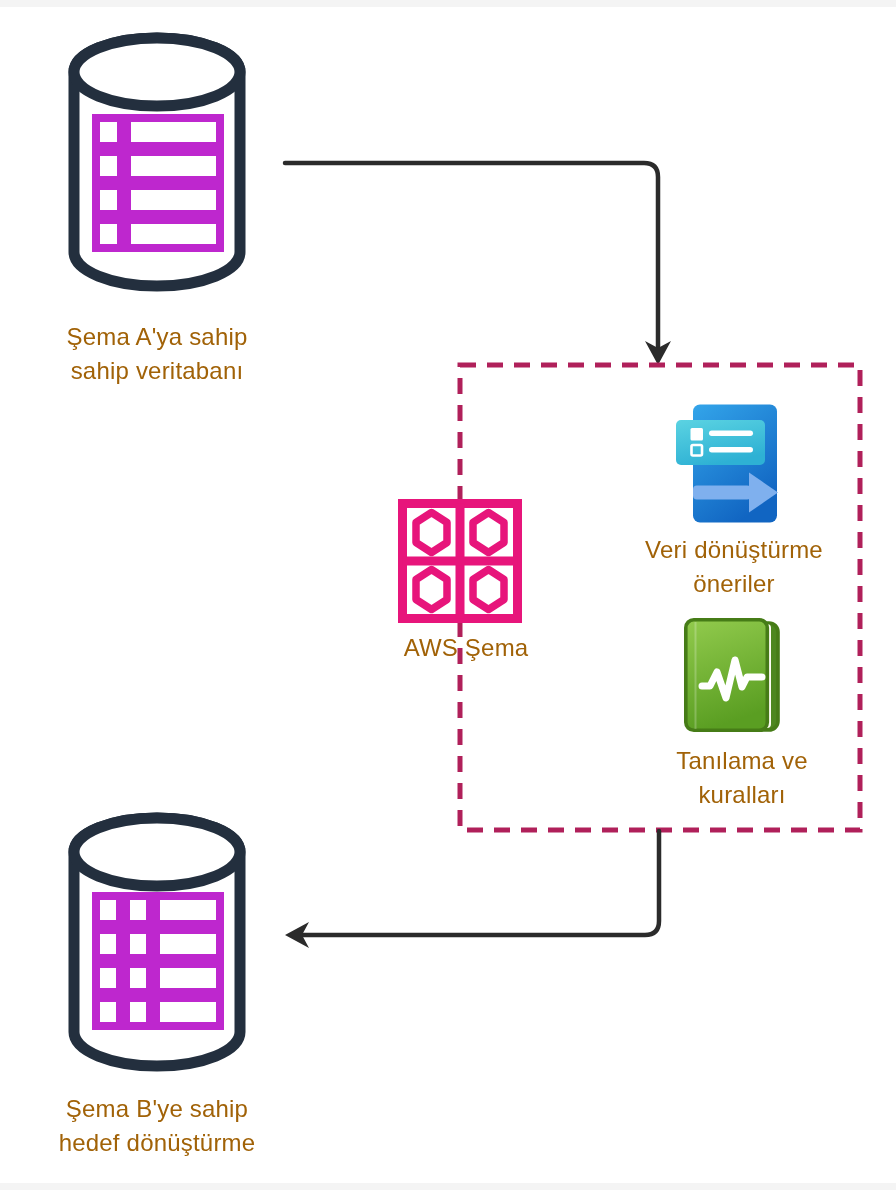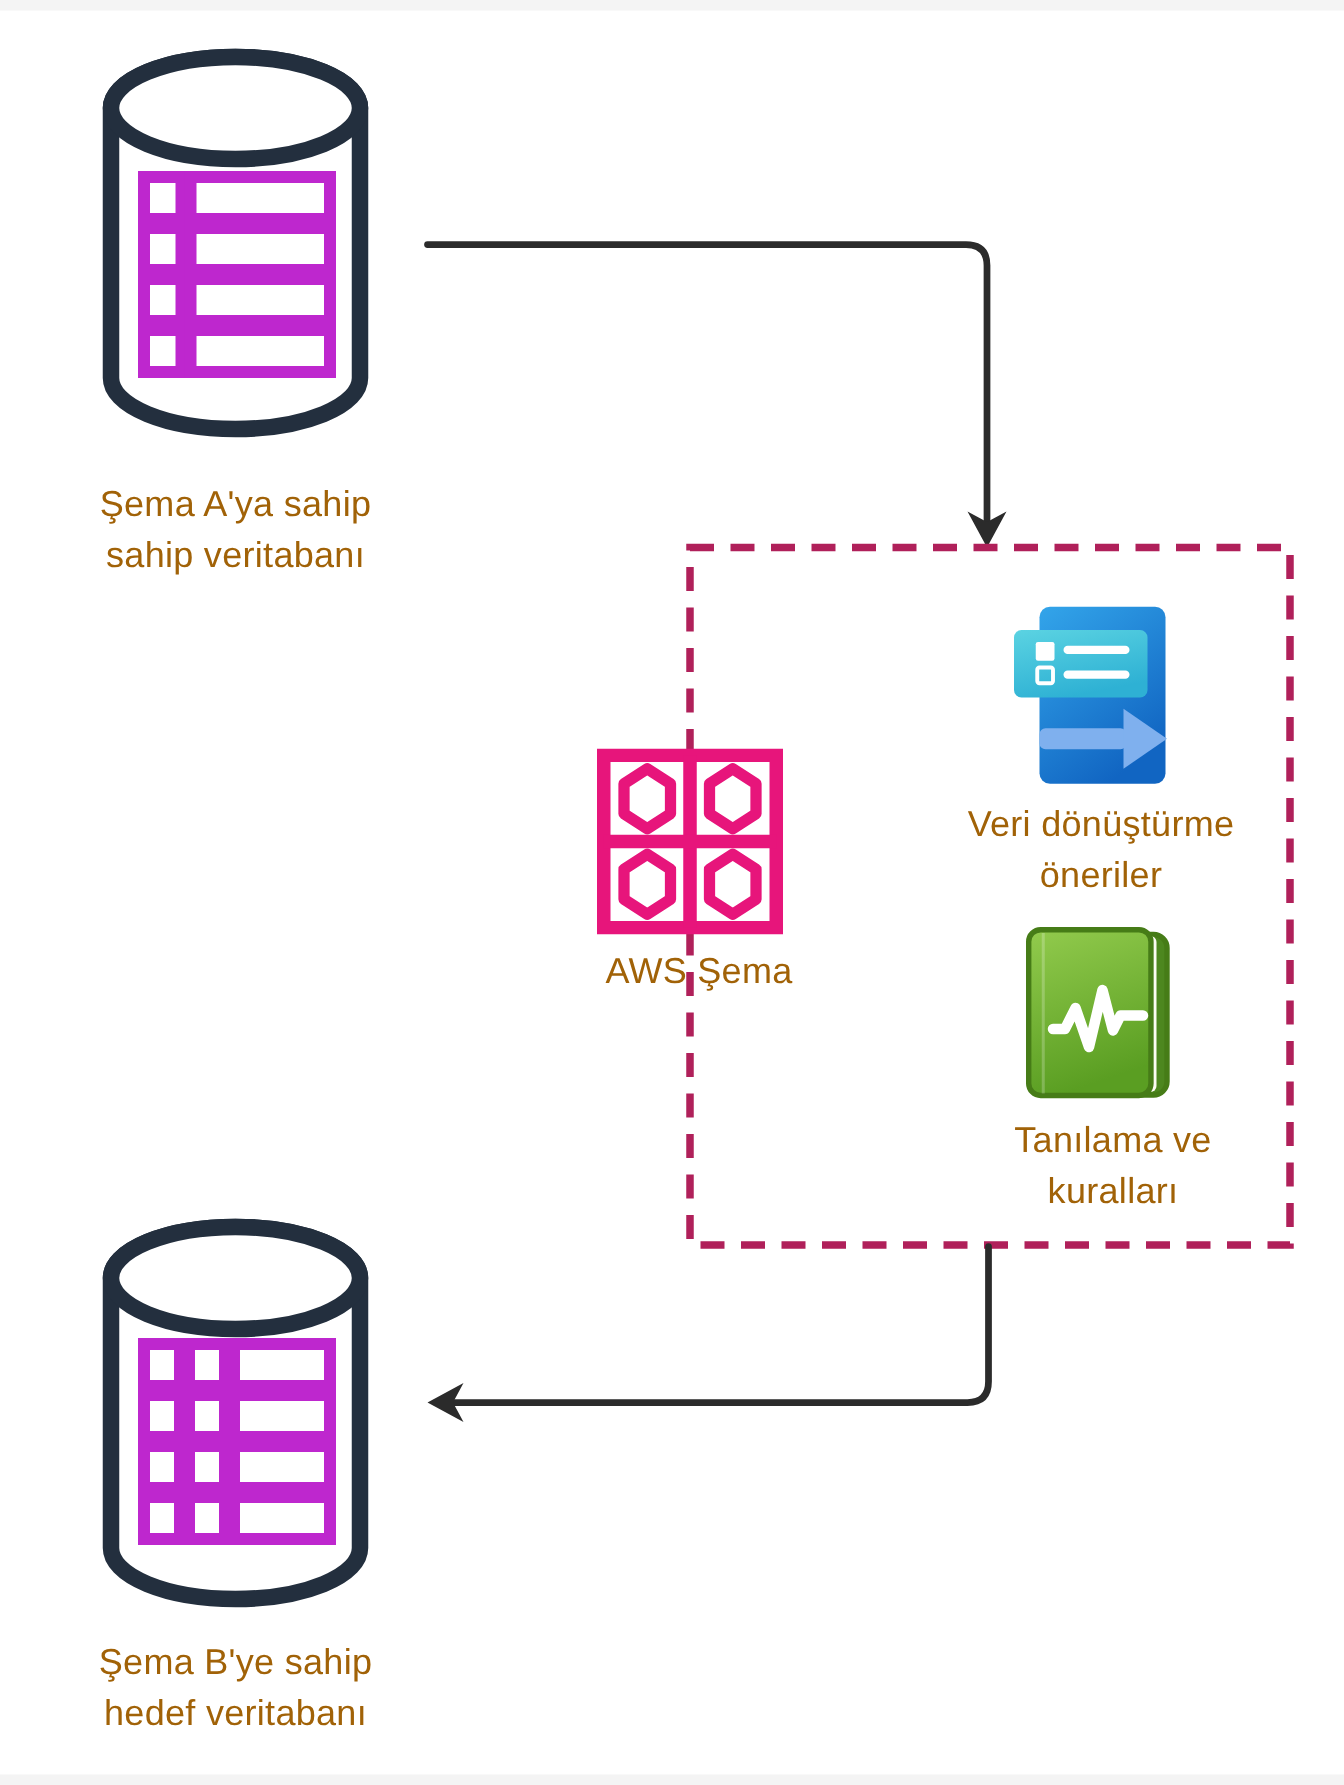--- a/index.html
+++ b/index.html
@@ -150,16 +150,16 @@
         <rect x="62" y="154" width="24" height="28"></rect>
         <rect x="92" y="154" width="64" height="28"></rect>
       <rect x="32" y="188" width="24" height="28"></rect>
         <rect x="62" y="188" width="24" height="28"></rect>
         <rect x="92" y="188" width="64" height="28"></rect>
     </g>
   </svg>
 
   <div class="node-label" style="left:37px; top:1092px; width:240px;">
     <div>Şema B'ye sahip</div>
-    <div>hedef veritabanı</div>
+    <div>hedef dönüştürme</div>
   </div>
 
 </div>
 
 </body></html>

